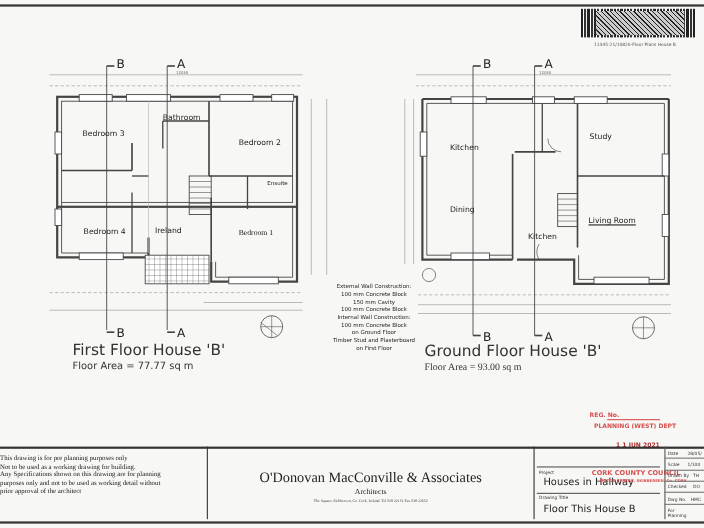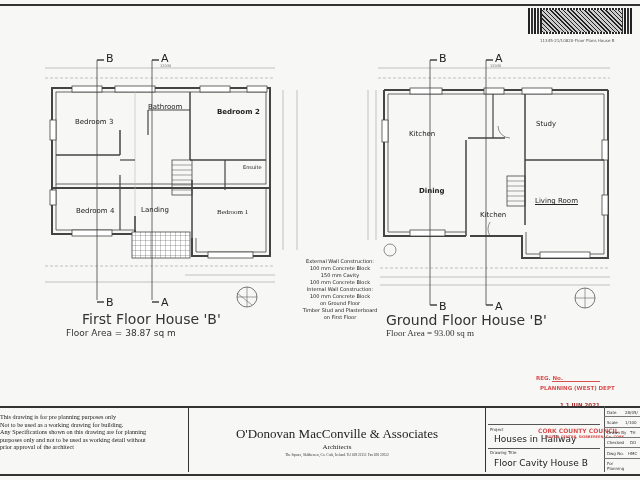--- a/index.html
+++ b/index.html
@@ -165,48 +165,48 @@
       <path d="M0 0 L5 0 M0 0 L0 5" stroke="#555" stroke-width="0.6"></path>
     </pattern>
   </defs>
 </svg>
 
 <div class="abs sec" style="left:106px;top:52px;">B</div>
 <div class="abs sec" style="left:161px;top:52px;">A</div>
 <div class="abs dim" style="left:160px;top:64px;">12030</div>
 <div class="abs room" style="left:148px;top:103px;">Bathroom</div>
 <div class="abs room" style="left:75px;top:118px;">Bedroom 3</div>
-<div class="abs room" style="left:217px;top:108px;font-weight:bold;">Bedroom 2</div>
+<div class="abs room" style="left:217px;top:126px;">Bedroom 2</div>
 <div class="abs room" style="left:243px;top:164px;font-size:5px;">Ensuite</div>
 <div class="abs room" style="left:76px;top:207px;">Bedroom 4</div>
-<div class="abs room" style="left:141px;top:206px;">Landing</div>
+<div class="abs room" style="left:141px;top:206px;">Ireland</div>
 <div class="abs room" style="left:217px;top:208px;font-family:Liberation Serif, serif;">Bedroom 1</div>
 <div class="abs sec" style="left:106px;top:296px;">B</div>
 <div class="abs sec" style="left:161px;top:296px;">A</div>
-<div class="abs plan-title" style="left:66px;top:311px;margin-left:16px;">First Floor House 'B'</div>
-<div class="abs plan-area" style="left:66px;top:328px;">Floor Area = 38.87 sq m</div>
+<div class="abs plan-title" style="left:66px;top:311px;">First Floor House 'B'</div>
+<div class="abs plan-area" style="left:66px;top:328px;">Floor Area = 77.77 sq m</div>
 
 <div class="abs spec" style="left:285px;top:258px;">
   <div>External Wall Construction:</div>
   <div>100 mm Concrete Block</div>
   <div>150 mm Cavity</div>
   <div>100 mm Concrete Block</div>
   <div>Internal Wall Construction:</div>
   <div>100 mm Concrete Block</div>
   <div>on Ground Floor</div>
   <div>Timber Stud and Plasterboard</div>
   <div>on First Floor</div>
 </div>
 
 <div class="abs sec" style="left:439px;top:52px;">B</div>
 <div class="abs sec" style="left:495px;top:52px;">A</div>
 <div class="abs dim" style="left:490px;top:64px;">12030</div>
 <div class="abs room" style="left:409px;top:130px;">Kitchen</div>
 <div class="abs room" style="left:536px;top:120px;">Study</div>
-<div class="abs room" style="left:419px;top:187px;font-weight:bold;">Dining</div>
+<div class="abs room" style="left:409px;top:187px;">Dining</div>
 <div class="abs room" style="left:535px;top:197px;text-decoration:underline;">Living Room</div>
 <div class="abs room" style="left:480px;top:211px;">Kitchen</div>
 <div class="abs sec" style="left:439px;top:300px;">B</div>
 <div class="abs sec" style="left:495px;top:300px;">A</div>
 <div class="abs plan-title" style="left:386px;top:312px;">Ground Floor House 'B'</div>
 <div class="abs plan-area" style="left:386px;top:328px;font-family:Liberation Serif, serif;">Floor Area = 93.00 sq m</div>
 
 <div class="abs stamp" style="left:536px;top:375px;">REG. No.</div>
 <div class="abs" style="left:552px;top:381px;width:48px;height:1px;background:#d8504f;"></div>
 <div class="abs stamp" style="left:540px;top:385px;">PLANNING (WEST) DEPT</div>
@@ -225,21 +225,21 @@
   <div class="abs firm-sub">Architects</div>
   <div class="abs firm-name">O'Donovan MacConville &amp; Associates</div>
   <div class="abs firm-addr">The Square, Skibbereen, Co. Cork, Ireland.   Tel 028 22151 Fax 028 22652</div>
 </div>
 
 <div class="abs" style="left:488px;top:424px;width:112px;height:1px;background:#555;"></div>
 <div class="abs" style="left:488px;top:448px;width:112px;height:1px;background:#555;"></div>
 <div class="abs cell-lbl" style="left:490px;top:427px;">Project</div>
 <div class="abs proj-val" style="left:494px;top:434px;">Houses in Hallway</div>
 <div class="abs cell-lbl" style="left:490px;top:450px;">Drawing Title</div>
-<div class="abs proj-val" style="left:494px;top:458px;">Floor Cavity House B</div>
+<div class="abs proj-val" style="left:494px;top:458px;">Floor This House B</div>
 
 <div class="abs stamp" style="left:538px;top:427px;font-size:6px;">CORK COUNTY COUNCIL</div>
 <div class="abs stamp" style="left:545px;top:435px;font-size:3.5px;">MOTOR CENTRE, SKIBBEREEN, Co. CORK</div>
 
 <div class="abs" style="left:604px;top:406px;width:1px;height:66px;background:#555;"></div>
 <div class="abs" style="left:604px;top:416px;width:36px;height:1px;background:#777;"></div>
 <div class="abs" style="left:604px;top:427px;width:36px;height:1px;background:#777;"></div>
 <div class="abs" style="left:604px;top:437px;width:36px;height:1px;background:#777;"></div>
 <div class="abs" style="left:604px;top:447px;width:36px;height:1px;background:#777;"></div>
 <div class="abs" style="left:604px;top:458px;width:36px;height:1px;background:#777;"></div>

